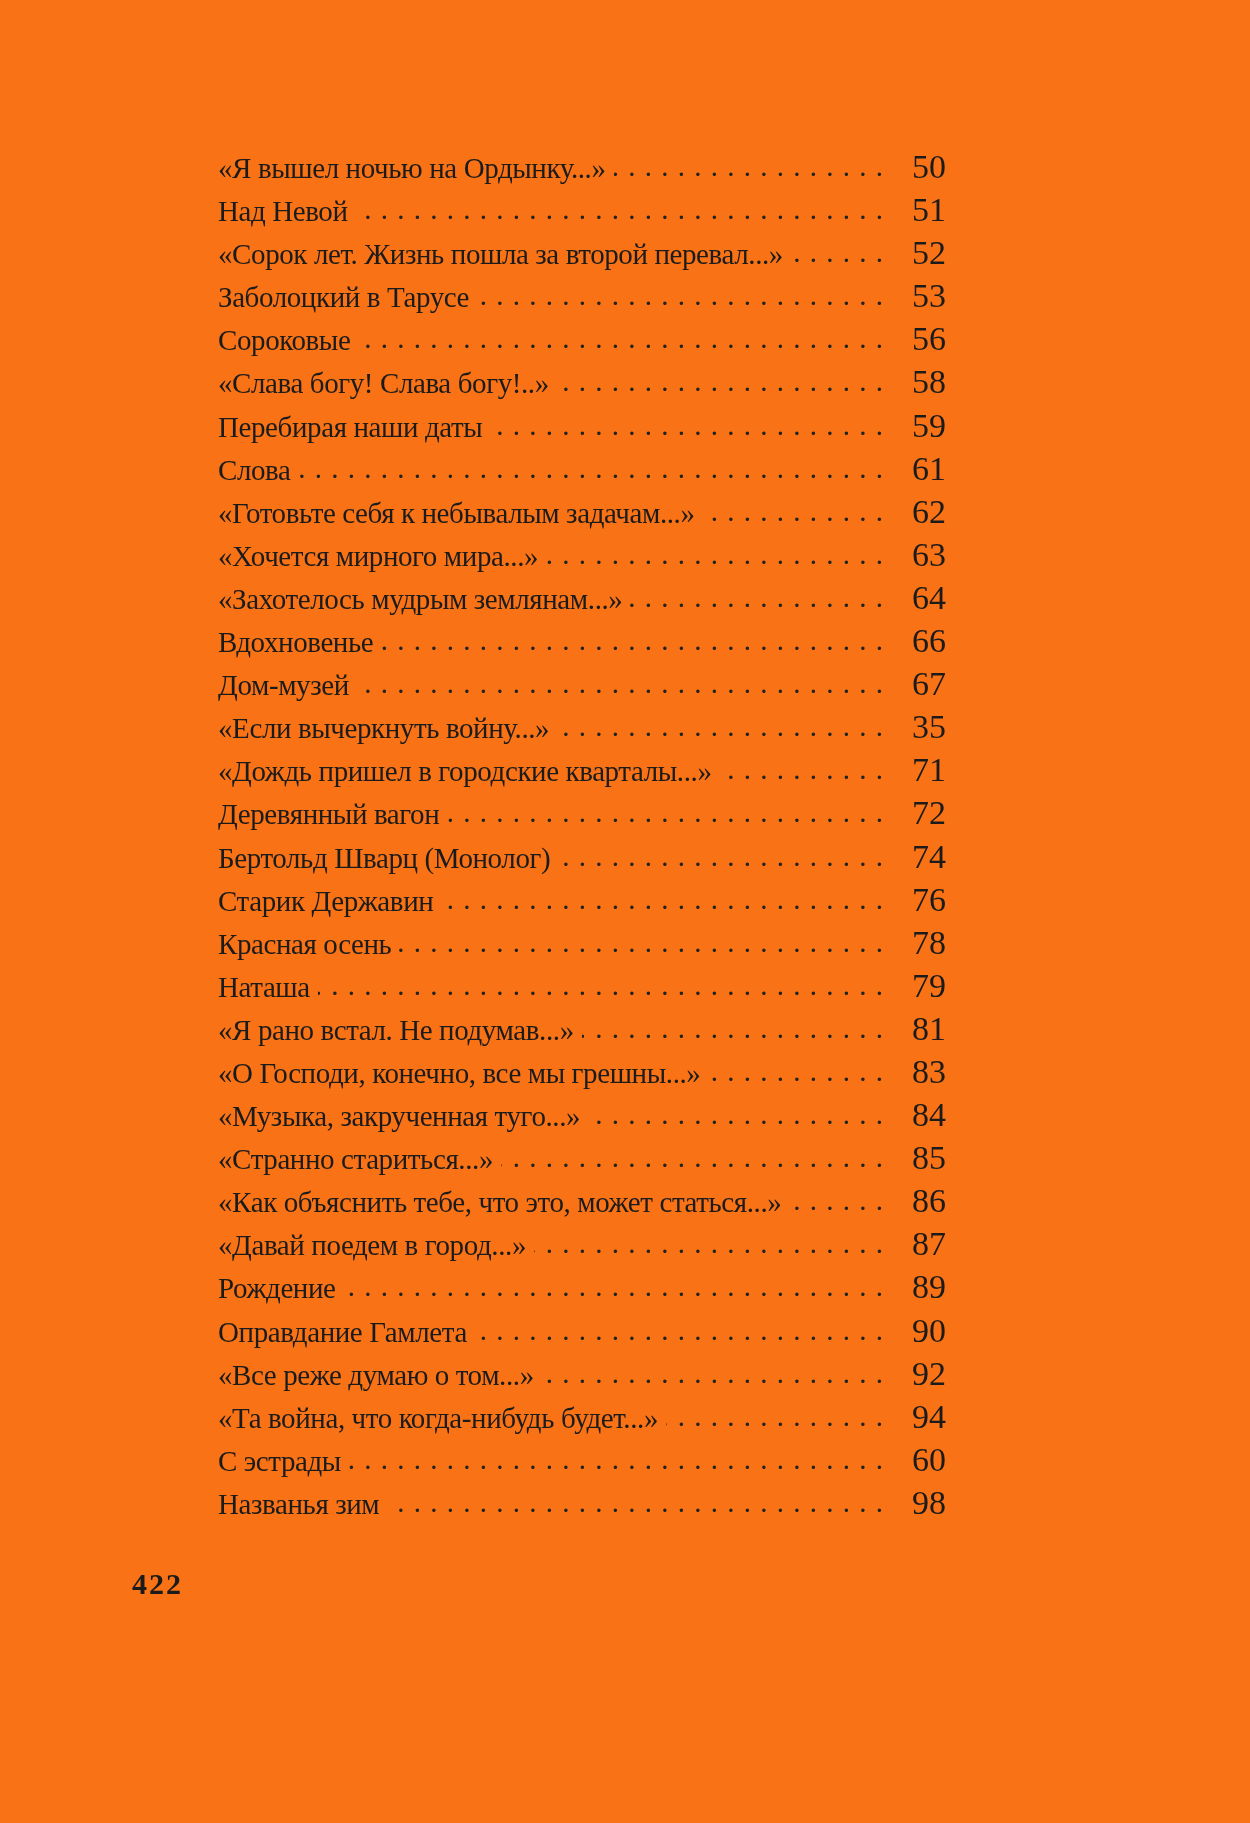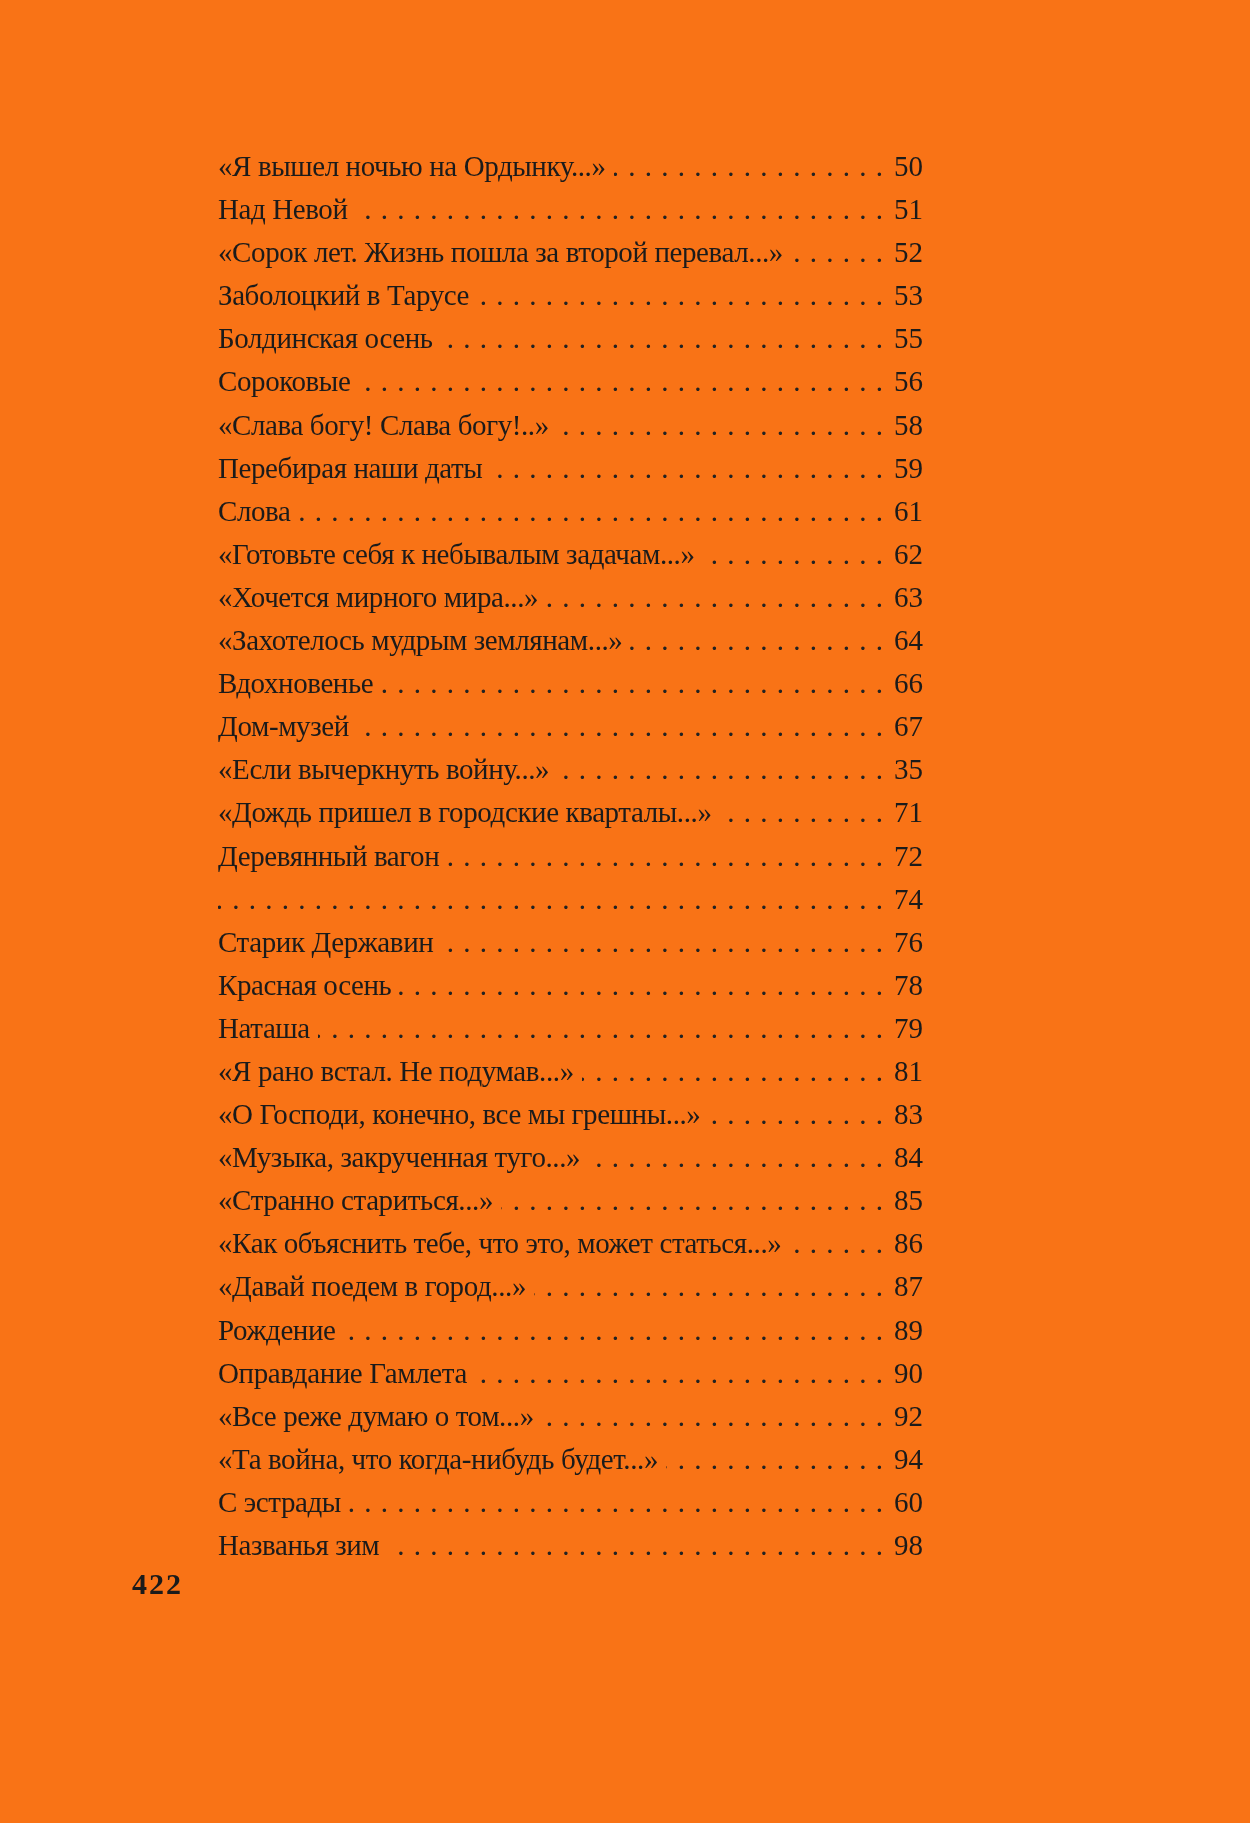--- a/index.html
+++ b/index.html
@@ -52,22 +52,22 @@
     bottom: 0;
     font-size: 29px;
     line-height: 43.1px;
     letter-spacing: 1px;
     white-space: nowrap;
     color: #222;
   }
   .toc-page {
     flex: 0 0 auto;
     min-width: 52px;
-    text-align: left;
-    font-size: 29px;
+    text-align: right;
+    font-size: 34px;
     padding-left: 10px;
   }
   .folio {
     position: absolute;
     left: 132px;
     top: 1566px;
     font-size: 30px;
     font-weight: bold;
     letter-spacing: 2px;
     line-height: 36px;
@@ -92,25 +92,20 @@
         <span class="toc-title">«Сорок лет. Жизнь пошла за второй перевал...»</span>
         <span class="toc-leader"></span>
         <span class="toc-page">52</span>
       </div>
       <div class="toc-row">
         <span class="toc-title">Заболоцкий в Тарусе</span>
         <span class="toc-leader"></span>
         <span class="toc-page">53</span>
       </div>
       <div class="toc-row">
-        <span class="toc-title">Болдинская осень</span>
-        <span class="toc-leader"></span>
-        <span class="toc-page">55</span>
-      </div>
-      <div class="toc-row">
         <span class="toc-title">Сороковые</span>
         <span class="toc-leader"></span>
         <span class="toc-page">56</span>
       </div>
       <div class="toc-row">
         <span class="toc-title">«Слава богу! Слава богу!..»</span>
         <span class="toc-leader"></span>
         <span class="toc-page">58</span>
       </div>
       <div class="toc-row">
@@ -157,20 +152,21 @@
         <span class="toc-title">«Дождь пришел в городские кварталы...»</span>
         <span class="toc-leader"></span>
         <span class="toc-page">71</span>
       </div>
       <div class="toc-row">
         <span class="toc-title">Деревянный вагон</span>
         <span class="toc-leader"></span>
         <span class="toc-page">72</span>
       </div>
       <div class="toc-row">
+        <span class="toc-title">Бертольд Шварц (Монолог)</span>
         <span class="toc-leader"></span>
         <span class="toc-page">74</span>
       </div>
       <div class="toc-row">
         <span class="toc-title">Старик Державин</span>
         <span class="toc-leader"></span>
         <span class="toc-page">76</span>
       </div>
       <div class="toc-row">
         <span class="toc-title">Красная осень</span>

